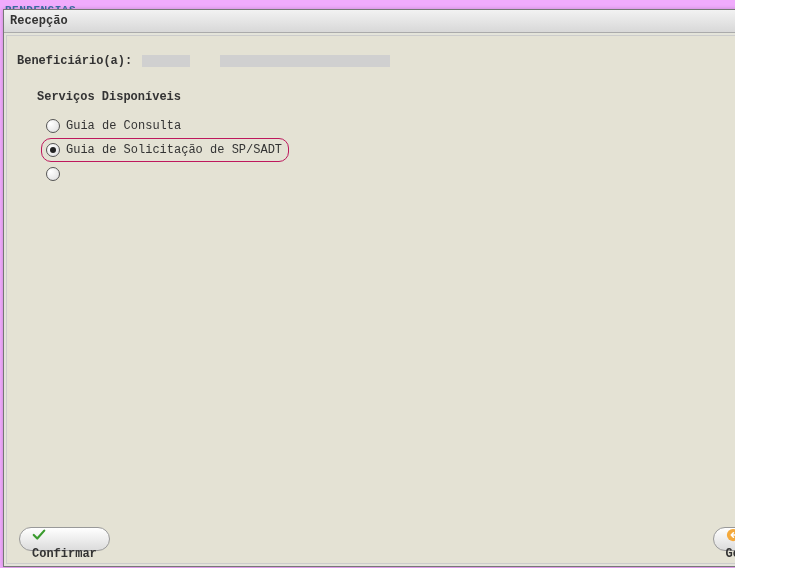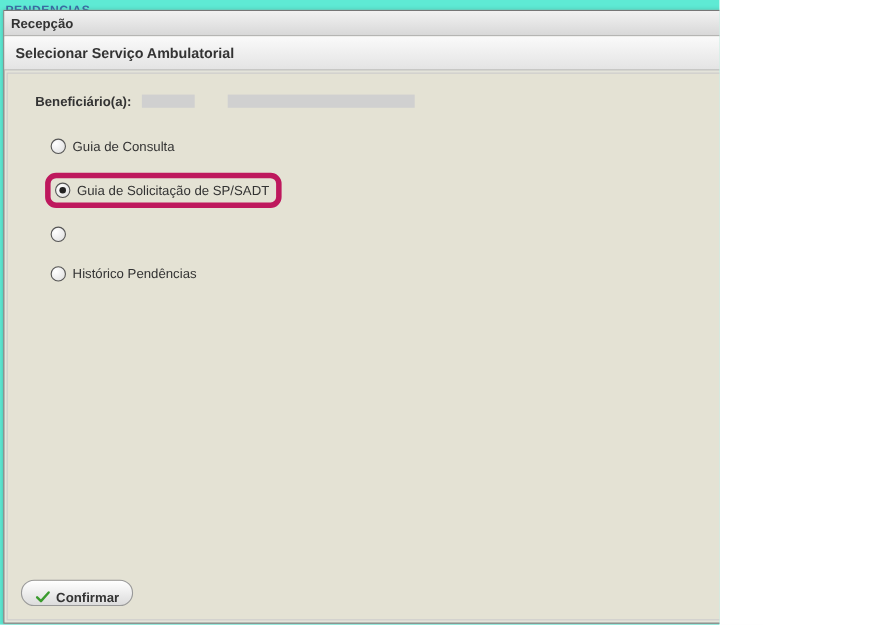--- a/index.html
+++ b/index.html
@@ -2,25 +2,26 @@
 <html><head>
 <meta charset="utf-8">
 <style>
   html, body {
     margin: 0;
     padding: 0;
     font-family: Arial, sans-serif;
     background: #ffffff;
   }
   .backdrop {
-    width: 654px;
+    width: 735px;
     height: 568px;
     position: relative;
-    background: #5eead4;
+    background: #f0abfc;
     overflow: hidden;
+    font-family: Liberation Mono, monospace;
   }
   .bg-text {
     position: absolute;
     top: 4px;
     left: 5px;
     font-size: 11px;
     color: #3b6ea5;
     text-decoration: underline;
     font-weight: bold;
     letter-spacing: 0.5px;
@@ -77,21 +78,21 @@
     margin: 2px;
     padding: 18px 10px 10px 10px;
     position: relative;
     display: flex;
     flex-direction: column;
   }
   .beneficiary-row {
     display: flex;
     align-items: center;
     gap: 10px;
-    margin-left: 15px;
+    margin-left: 0;
     margin-bottom: 22px;
     text-align: right;
   }
   .beneficiary-label {
     font-size: 12px;
     font-weight: bold;
     color: #333;
   }
   .redacted {
     background: #d0d0d0;
@@ -104,36 +105,36 @@
     font-size: 12px;
     font-weight: bold;
     color: #333;
     margin-left: 20px;
     margin-bottom: 10px;
   }
   .options {
     margin-left: 24px;
     display: flex;
     flex-direction: column;
-    gap: 12px;
+    gap: 0px;
   }
   .option {
     display: flex;
     align-items: center;
     gap: 6px;
     font-size: 12px;
     color: #333;
     padding: 4px 6px 4px 4px;
     border: 1px solid transparent;
     border-radius: 10px;
     width: fit-content;
     cursor: pointer;
   }
   .option.highlight {
-    border: 5px solid #be185d;
+    border: 1px solid #be185d;
     border-radius: 10px;
   }
   .radio {
     width: 12px;
     height: 12px;
     border: 1px solid #555;
     border-radius: 50%;
     background: radial-gradient(circle at 30% 30%, #fff, #ddd);
     position: relative;
     flex-shrink: 0;
@@ -152,77 +153,74 @@
     position: absolute;
     left: 12px;
     right: 12px;
     bottom: 10px;
     height: 26px;
     display: flex;
     justify-content: space-between;
   }
   .btn {
     display: inline-flex;
-    align-items: flex-end;
+    align-items: flex-start;
     gap: 5px;
     height: 22px;
     padding: 0 12px;
     border: 1px solid #999;
     border-radius: 12px;
     background: linear-gradient(to bottom, #ffffff, #dcdcdc);
     font-size: 12px;
     font-weight: bold;
     color: #333;
     cursor: pointer;
+    flex-direction: column;
   }
   .icon {
     width: 14px;
     height: 14px;
     display: inline-block;
   }
 </style>
 </head>
 <body>
 
 <div class="backdrop">
   <span class="bg-text">PENDENCIAS</span>
 
   <div class="dialog">
 
     <div class="titlebar">
       <span class="titlebar-title">Recepção</span>
       <span class="titlebar-close">×</span>
     </div>
 
-    <div class="subtitle">Selecionar Serviço Ambulatorial</div>
 
     <div class="body">
 
       <div class="beneficiary-row">
         <span class="beneficiary-label">Beneficiário(a):</span>
         <span class="redacted small"></span>
         <span class="redacted large"></span>
       </div>
 
+      <div class="section-title">Serviços Disponíveis</div>
 
       <div class="options" id="options-container">
           <div class="option">
             <span class="radio"></span>
             <span>Guia de Consulta</span>
           </div>
           <div class="option highlight">
             <span class="radio checked"></span>
             <span>Guia de Solicitação de SP/SADT</span>
           </div>
           <div class="option">
             <span class="radio"></span>
-          </div>
-          <div class="option">
-            <span class="radio"></span>
-            <span>Histórico Pendências</span>
           </div>
         </div>
 
       <div class="button-bar">
         <div class="btn">
           <span class="icon">
             <svg viewBox="0 0 16 16" width="14" height="14">
               <path d="M2 8 L6 12 L14 3" stroke="#3a9b2e" stroke-width="2.5" fill="none" stroke-linecap="round" stroke-linejoin="round"></path>
             </svg>
           </span>

